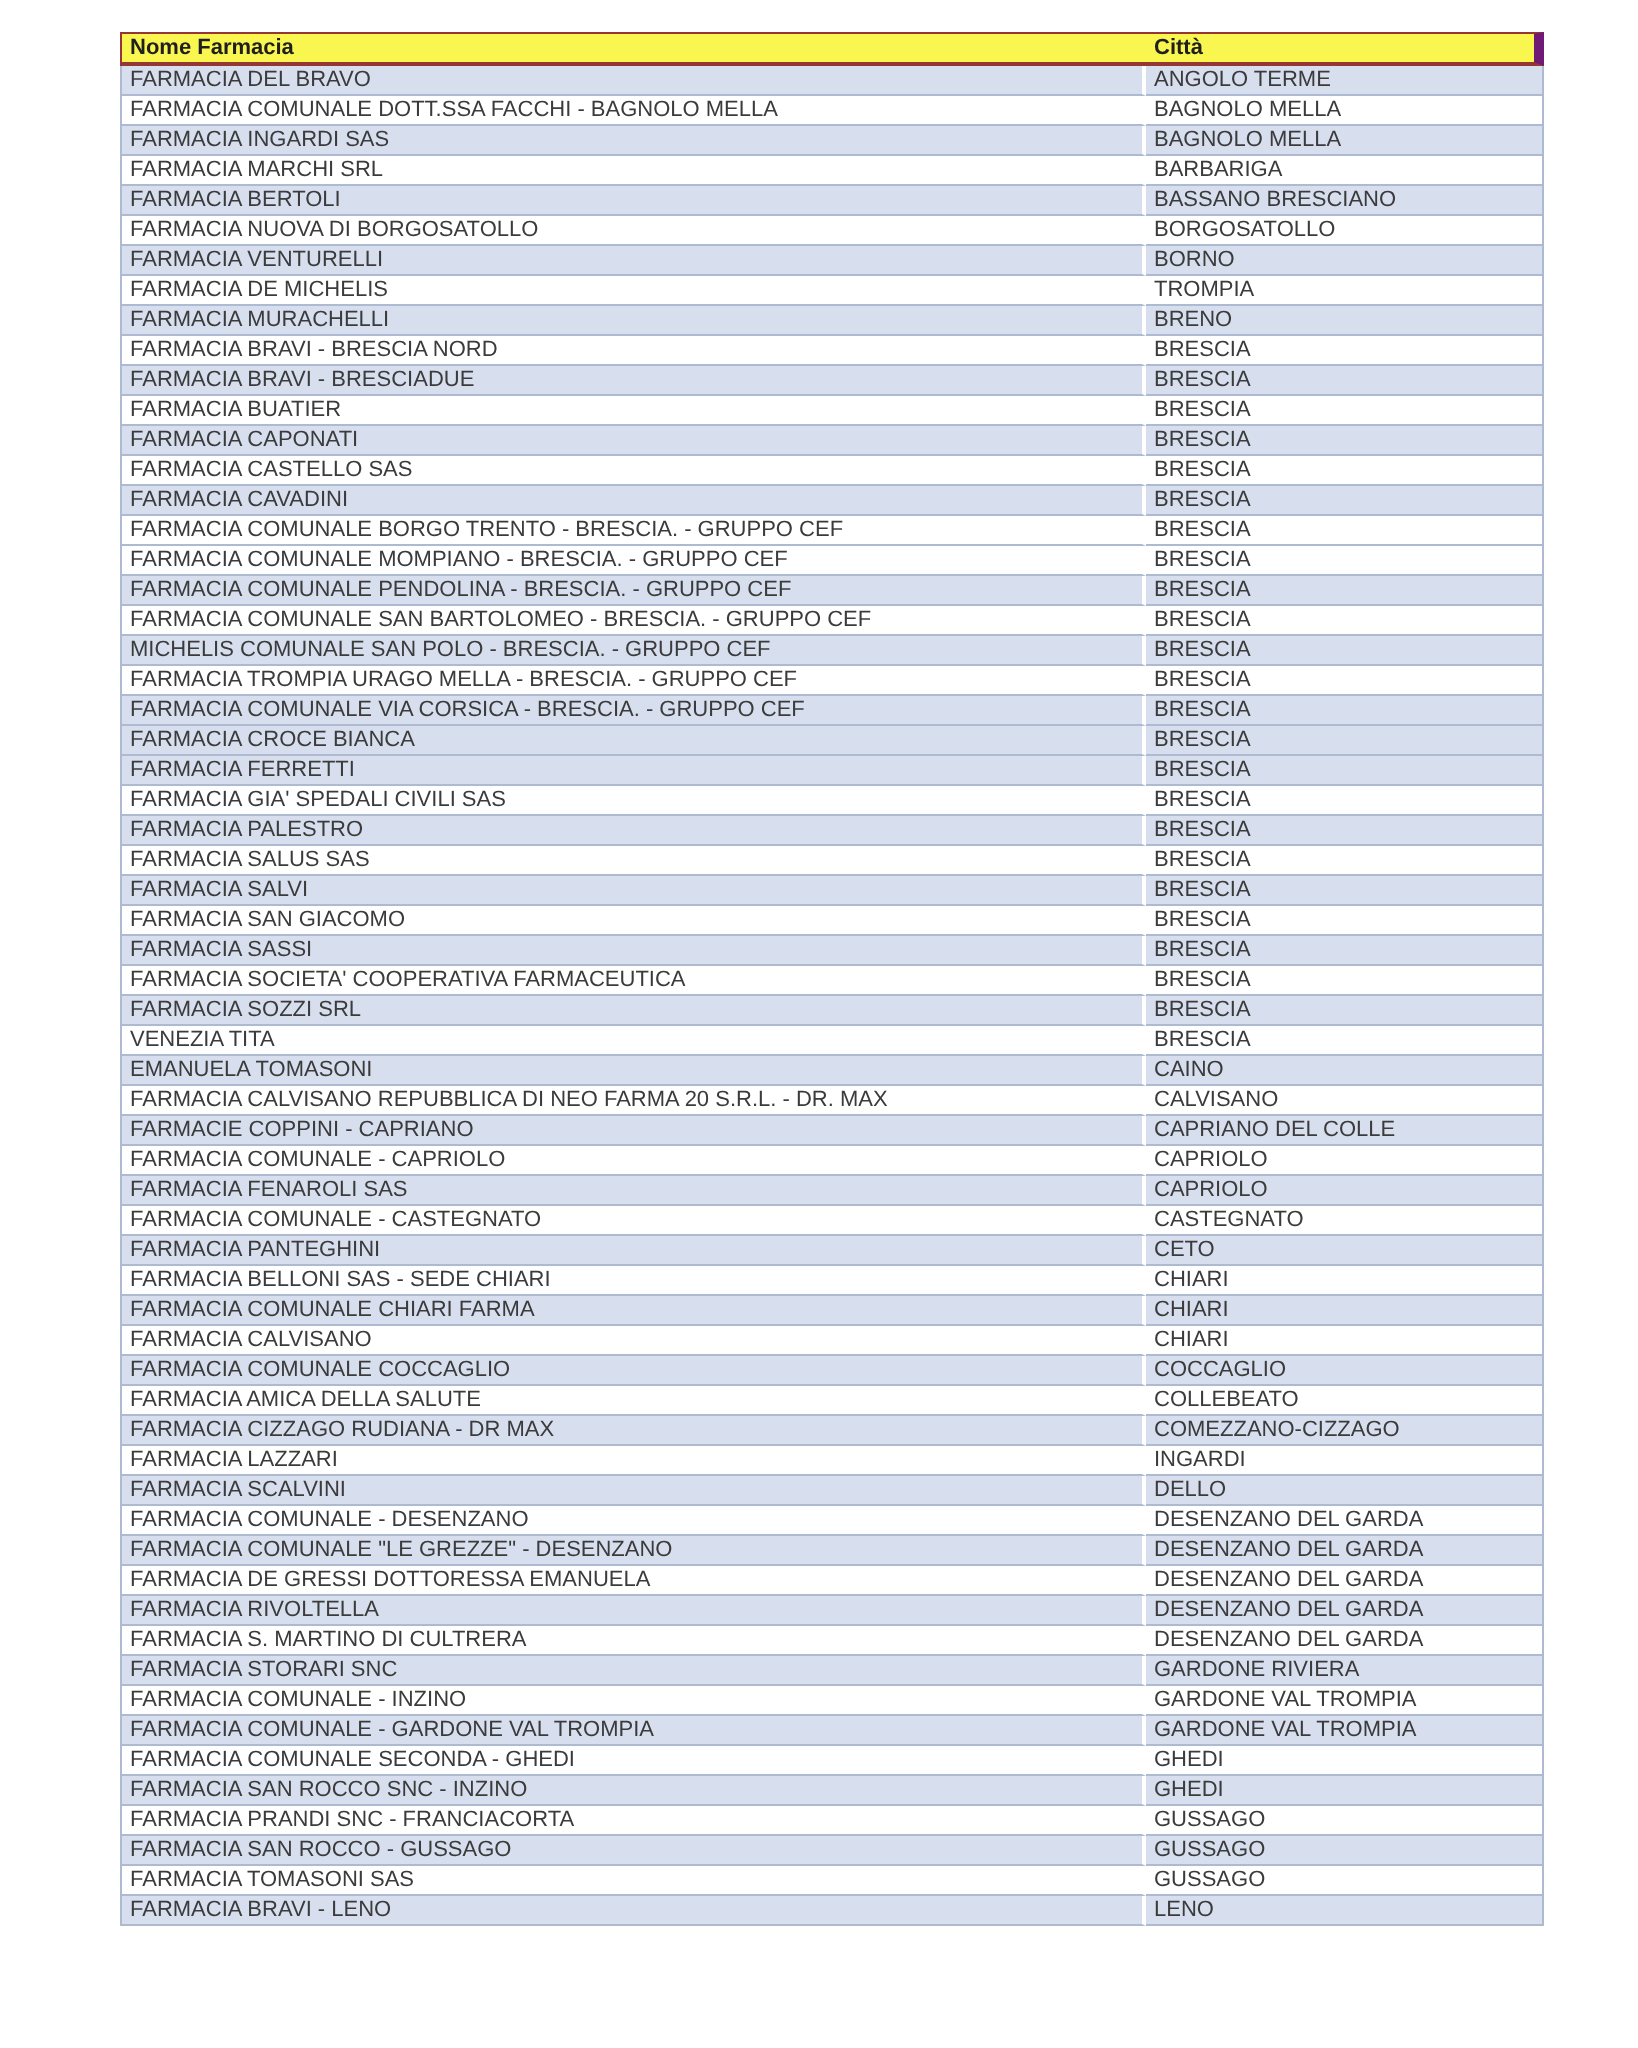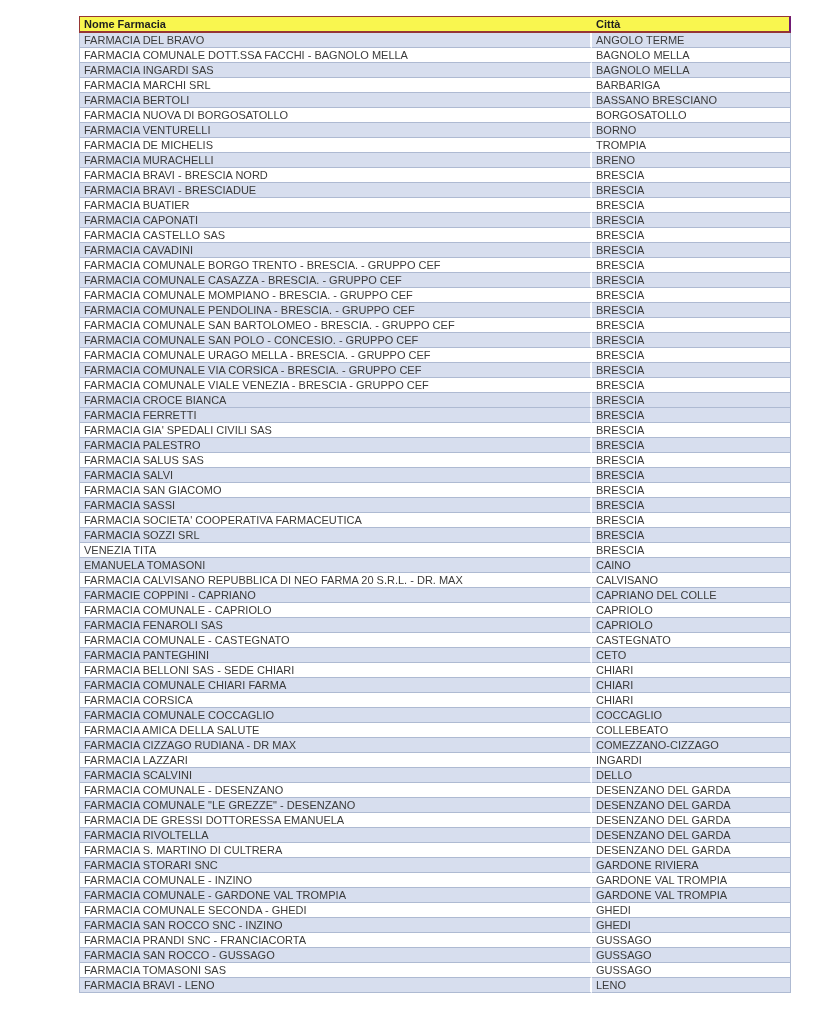--- a/index.html
+++ b/index.html
@@ -18,38 +18,37 @@
   .pharmacy-table {
     position: absolute;
     left: 60px;
     top: 16px;
     width: 712px;
     border-collapse: separate;
     border-spacing: 0;
     table-layout: fixed;
     font-size: 11px;
     color: #3b3b3b;
-    margin-left: 19px;
   }
   .pharmacy-table col.c-name { width: 513px; }
   .pharmacy-table col.c-city { width: 199px; }
   .pharmacy-table th {
     background: #f9f64f;
     color: #1f1f1f;
     font-weight: bold;
     text-align: left;
     height: 14px;
     padding: 0 0 0 4px;
     border-top: 1px solid #963634;
     border-bottom: 2px solid #963634;
     white-space: nowrap;
     overflow: hidden;
   }
   .pharmacy-table th.name { border-left: 1px solid #963634; }
-  .pharmacy-table th.city { border-right: 2px solid #701a75; }
+  .pharmacy-table th.city { border-right: 5px solid #701a75; }
   .pharmacy-table td {
     height: 14px;
     padding: 0 0 0 4px;
     border-bottom: 1px solid #aebad2;
     white-space: nowrap;
     overflow: hidden;
     background: #ffffff;
     line-height: 14px;
   }
   .pharmacy-table tr.alt td { background: #d7deee; }
@@ -134,50 +133,42 @@
           <td class="city">BRESCIA</td>
         </tr>
         <tr class="alt">
           <td class="name">FARMACIA CAVADINI</td>
           <td class="city">BRESCIA</td>
         </tr>
         <tr>
           <td class="name">FARMACIA COMUNALE BORGO TRENTO - BRESCIA. -  GRUPPO CEF</td>
           <td class="city">BRESCIA</td>
         </tr>
-        <tr class="alt">
-          <td class="name">FARMACIA COMUNALE CASAZZA - BRESCIA. - GRUPPO CEF</td>
-          <td class="city">BRESCIA</td>
-        </tr>
         <tr>
           <td class="name">FARMACIA COMUNALE MOMPIANO - BRESCIA. - GRUPPO CEF</td>
           <td class="city">BRESCIA</td>
         </tr>
         <tr class="alt">
           <td class="name">FARMACIA COMUNALE PENDOLINA - BRESCIA. -  GRUPPO CEF</td>
           <td class="city">BRESCIA</td>
         </tr>
         <tr>
           <td class="name">FARMACIA COMUNALE SAN BARTOLOMEO - BRESCIA. -   GRUPPO CEF</td>
           <td class="city">BRESCIA</td>
         </tr>
         <tr class="alt">
-          <td class="name">FARMACIA COMUNALE SAN POLO - CONCESIO. -  GRUPPO CEF</td>
-          <td class="city">BRESCIA</td>
-        </tr>
-        <tr>
-          <td class="name">FARMACIA COMUNALE URAGO MELLA - BRESCIA. - GRUPPO CEF</td>
+          <td class="name">MICHELIS COMUNALE SAN POLO - BRESCIA. -  GRUPPO CEF</td>
+          <td class="city">BRESCIA</td>
+        </tr>
+        <tr>
+          <td class="name">FARMACIA TROMPIA URAGO MELLA - BRESCIA. - GRUPPO CEF</td>
           <td class="city">BRESCIA</td>
         </tr>
         <tr class="alt">
           <td class="name">FARMACIA COMUNALE VIA CORSICA - BRESCIA. -  GRUPPO CEF</td>
-          <td class="city">BRESCIA</td>
-        </tr>
-        <tr>
-          <td class="name">FARMACIA COMUNALE VIALE VENEZIA - BRESCIA -  GRUPPO CEF</td>
           <td class="city">BRESCIA</td>
         </tr>
         <tr class="alt">
           <td class="name">FARMACIA CROCE BIANCA</td>
           <td class="city">BRESCIA</td>
         </tr>
         <tr class="alt">
           <td class="name">FARMACIA FERRETTI</td>
           <td class="city">BRESCIA</td>
         </tr>
@@ -247,21 +238,21 @@
         </tr>
         <tr>
           <td class="name">FARMACIA BELLONI SAS - SEDE CHIARI</td>
           <td class="city">CHIARI</td>
         </tr>
         <tr class="alt">
           <td class="name">FARMACIA COMUNALE CHIARI FARMA</td>
           <td class="city">CHIARI</td>
         </tr>
         <tr>
-          <td class="name">FARMACIA CORSICA</td>
+          <td class="name">FARMACIA CALVISANO</td>
           <td class="city">CHIARI</td>
         </tr>
         <tr class="alt">
           <td class="name">FARMACIA COMUNALE COCCAGLIO</td>
           <td class="city">COCCAGLIO</td>
         </tr>
         <tr>
           <td class="name">FARMACIA AMICA DELLA SALUTE</td>
           <td class="city">COLLEBEATO</td>
         </tr>

